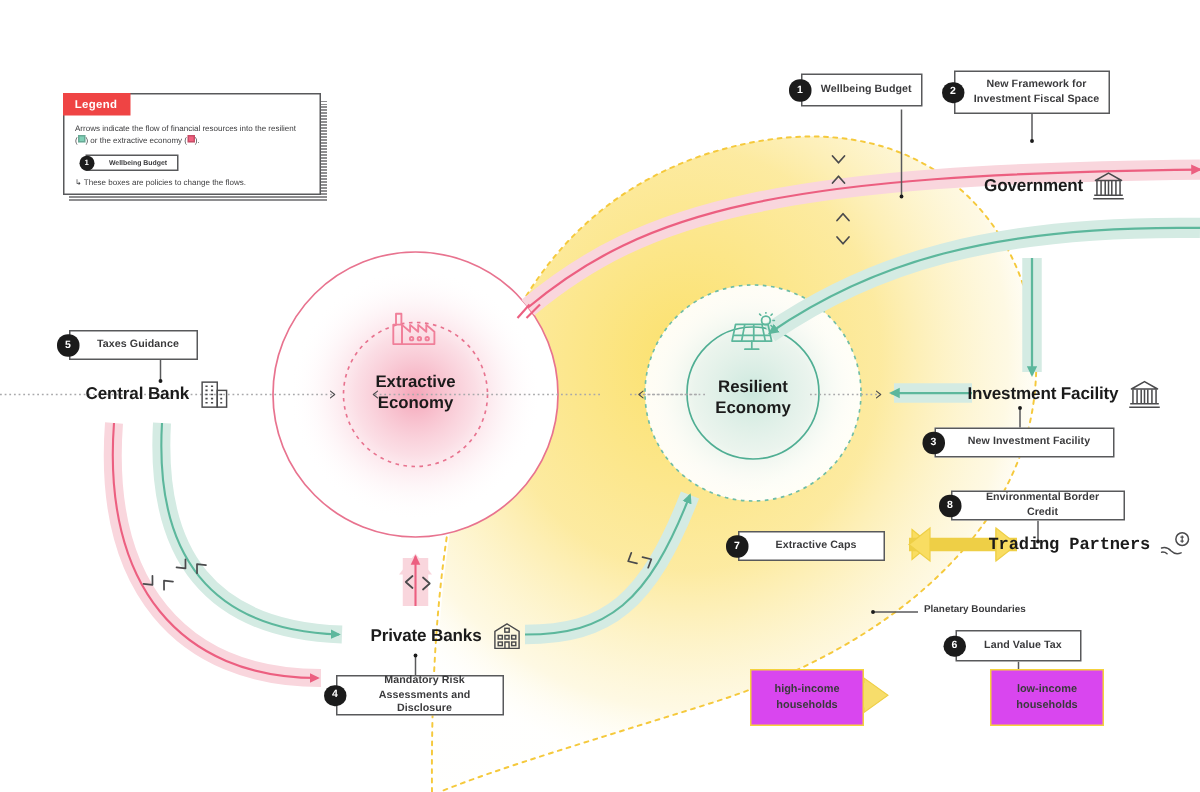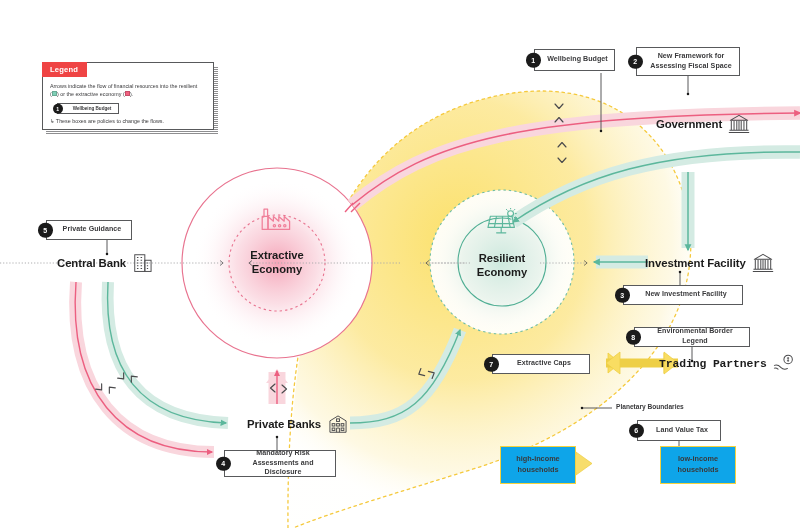--- a/index.html
+++ b/index.html
@@ -149,21 +149,21 @@
     position: absolute;
     left: 7px; top: 55px; right: 6px;
     font-size: 5.35px;
     color: #3a3a3c;
     font-weight: 400;
   }
 
   
   .hbox {
     position: absolute;
-    background: #0ea5e9;
+    background: #d946ef;
     border: 1.4px solid #f5d23c;
     display: flex; align-items: center; justify-content: center;
     text-align: center;
     font-size: 7.3px;
     font-weight: 700;
     color: #3a3a3c;
     line-height: 1.45;
     z-index: 41;
   }
 
@@ -344,52 +344,52 @@
   </div>
 
   <div class="pbox" style="left:534px; top:49px; width:81px; height:22px;">
     <span class="num">1</span>
     <span>Wellbeing Budget</span>
   </div>
 
   <div class="pbox" style="left:636px; top:47px; width:104px; height:29px; white-space:pre-line;">
     <span class="num">2</span>
     <span>New Framework for
-Assessing Fiscal Space</span>
+Investment Fiscal Space</span>
   </div>
 
   <div class="pbox" style="left:623px; top:285px; width:120px; height:20px;">
     <span class="num">3</span>
     <span>New Investment Facility</span>
   </div>
 
   <div class="pbox" style="left:224px; top:450px; width:112px; height:27px; white-space:pre-line;">
     <span class="num">4</span>
     <span>Mandatory Risk
 Assessments and Disclosure</span>
   </div>
 
   <div class="pbox" style="left:46px; top:220px; width:86px; height:20px;">
     <span class="num">5</span>
-    <span>Private Guidance</span>
+    <span>Taxes Guidance</span>
   </div>
 
   <div class="pbox" style="left:637px; top:420px; width:84px; height:21px;">
     <span class="num">6</span>
     <span>Land Value Tax</span>
   </div>
 
   <div class="pbox" style="left:492px; top:354px; width:98px; height:20px;">
     <span class="num">7</span>
     <span>Extractive Caps</span>
   </div>
 
   <div class="pbox" style="left:634px; top:327px; width:116px; height:20px;">
     <span class="num">8</span>
-    <span>Environmental Border Legend</span>
+    <span>Environmental Border Credit</span>
   </div>
 
   <div class="actor" style="left:656px; top:113px;">
     <span class="nm">Government</span>
     <span class="ic">
       <svg viewBox="0 0 24 24" width="22" height="22" fill="none" stroke="#4a4a4c" stroke-width="1.1">
         <path d="M12 2.6 L21.5 8 H2.5 Z" stroke-linejoin="round"></path>
         <path d="M3.6 8.4 V18.6 M6.6 8.4 V18.6 M9.6 8.4 V18.6 M12 8.4 V18.6 M14.4 8.4 V18.6 M17.4 8.4 V18.6 M20.4 8.4 V18.6"></path>
         <path d="M1.6 18.8 H22.4 M0.9 21.3 H23.1"></path>
       </svg>

